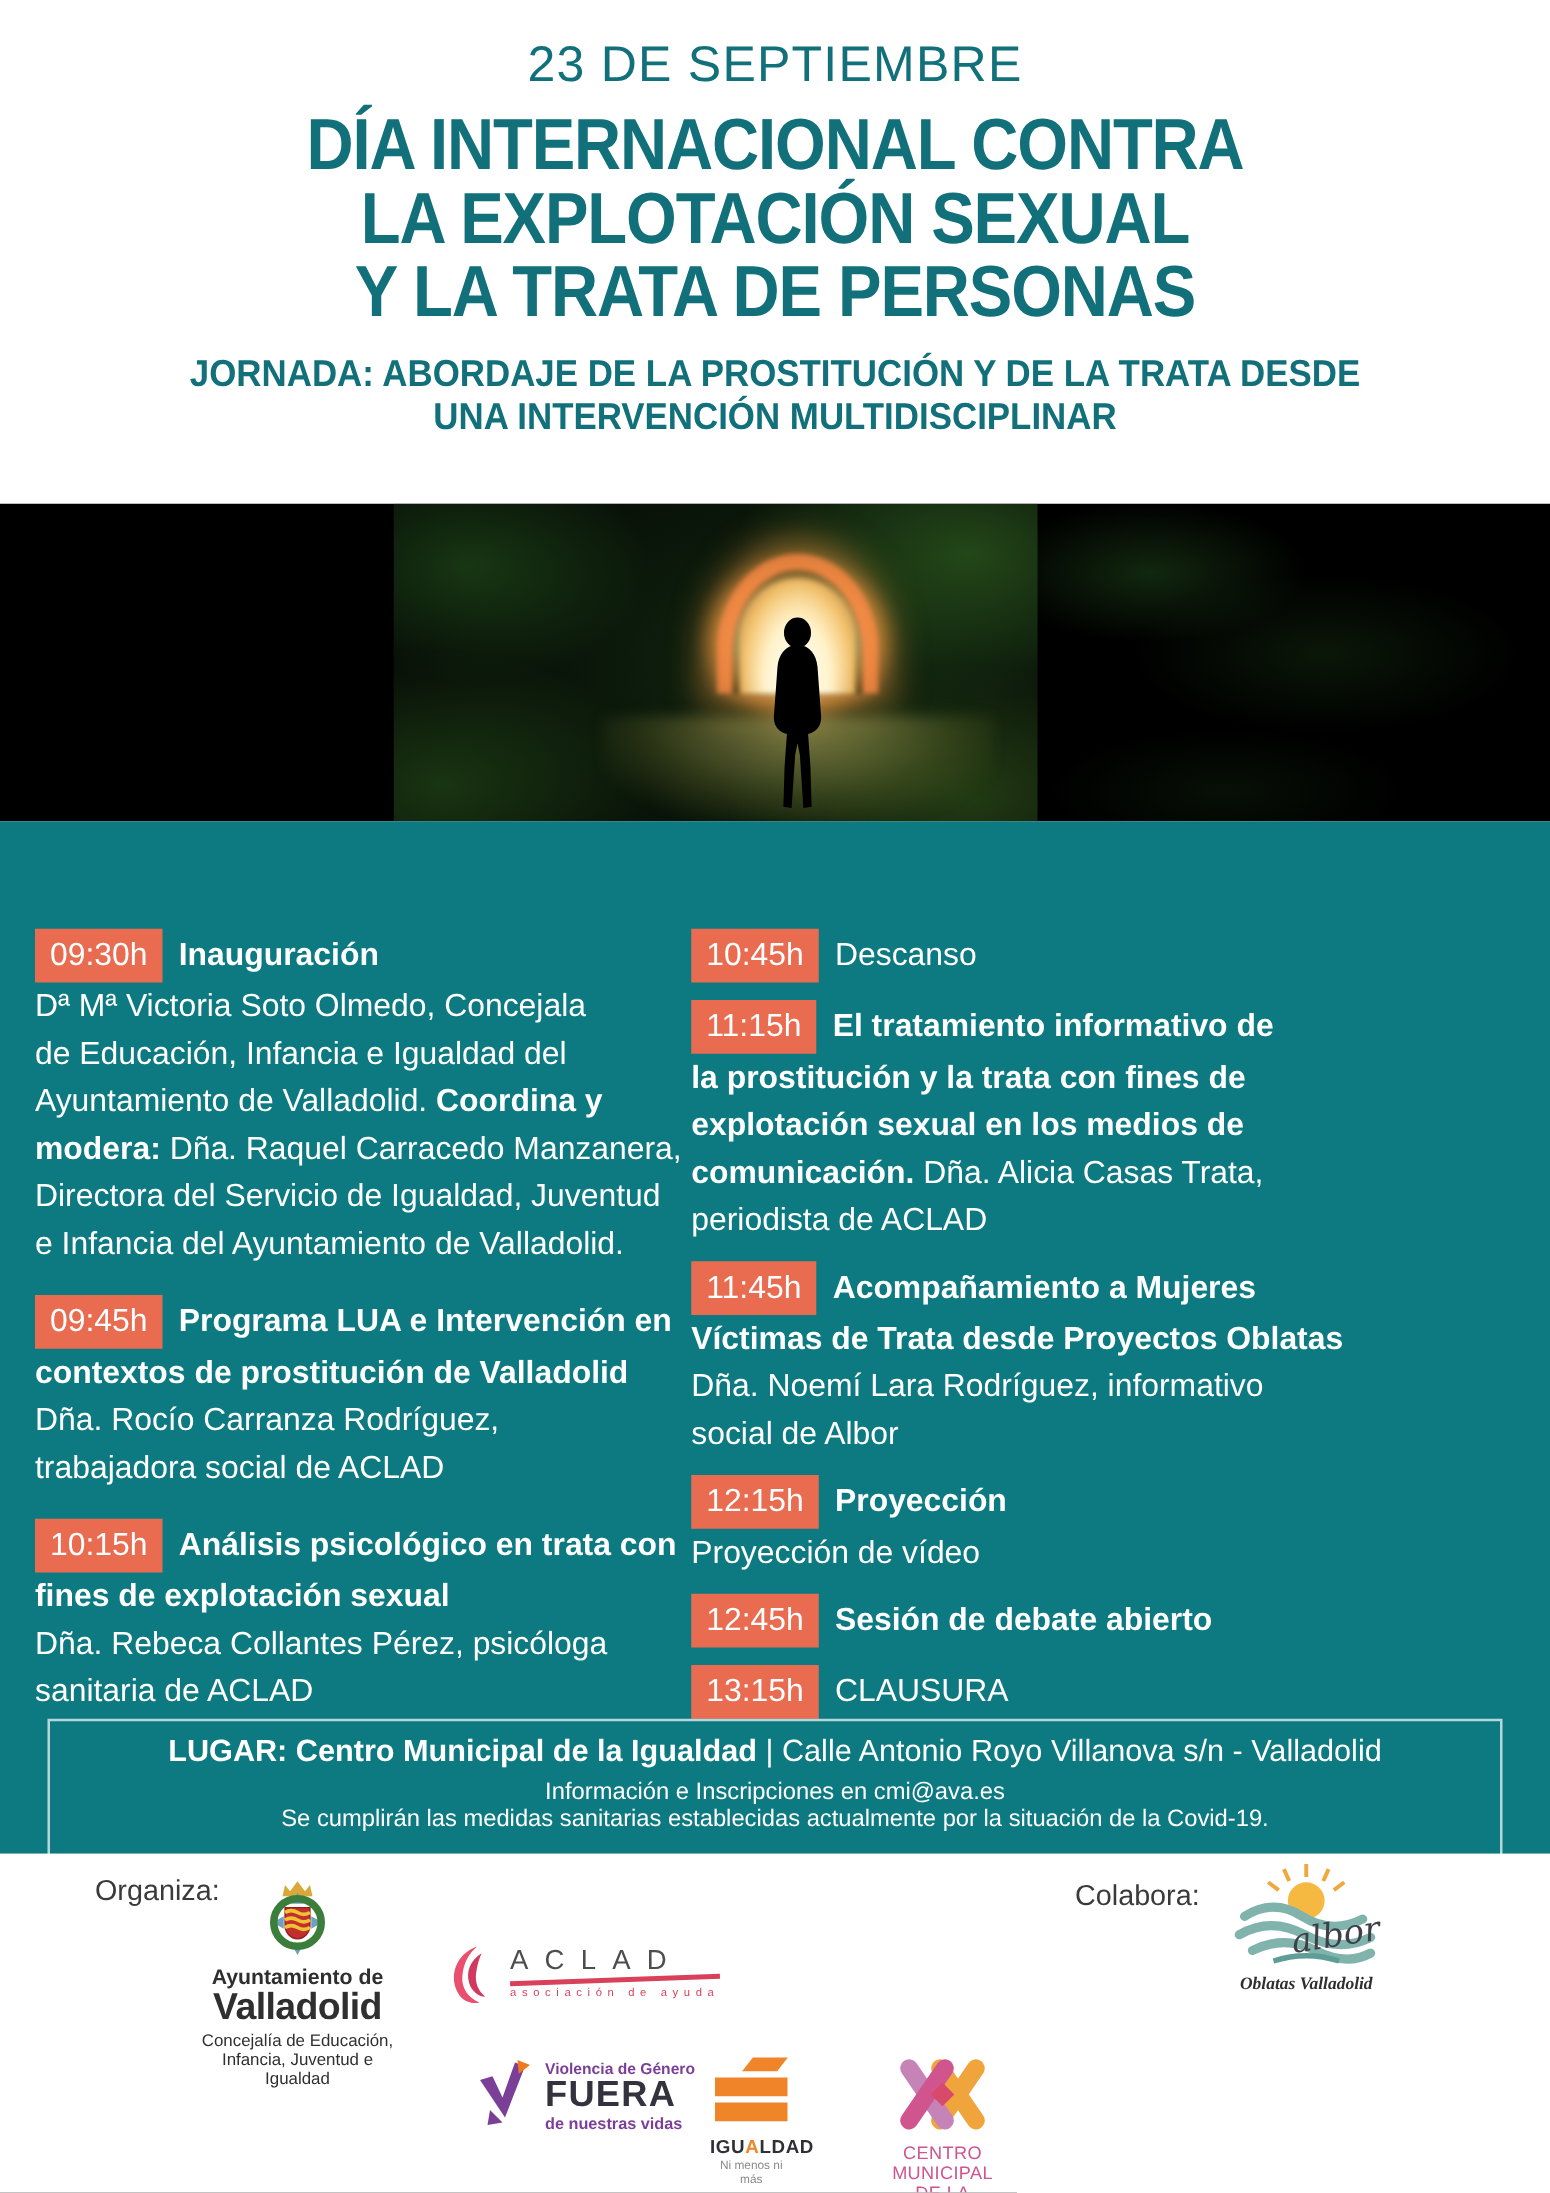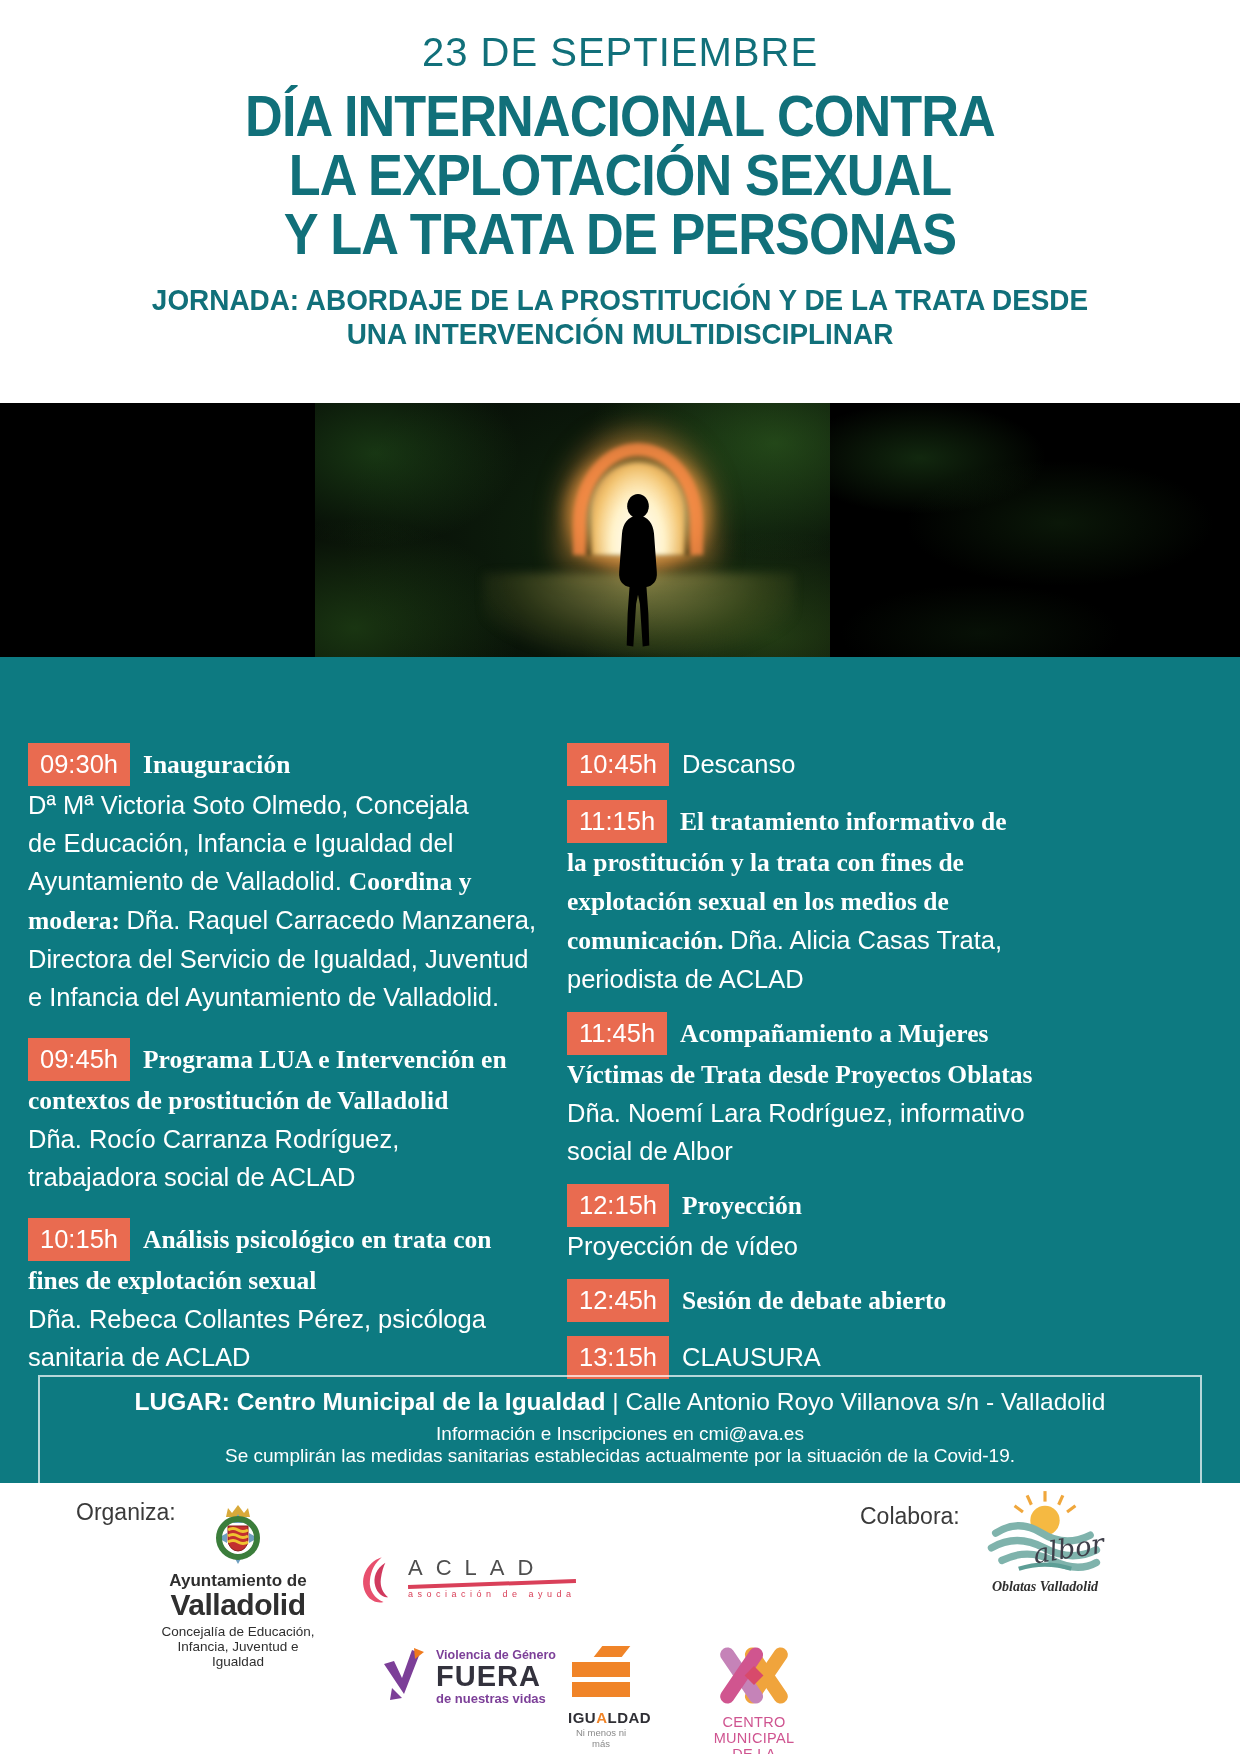--- a/index.html
+++ b/index.html
@@ -43,24 +43,24 @@
   .floor{position:absolute;left:168px;bottom:0;width:312px;height:84px;
         background:radial-gradient(ellipse at 50% 10%,rgba(235,210,120,.5),
         rgba(120,120,50,.28) 55%,rgba(0,0,0,0) 80%);filter:blur(5px);}
   .person{position:absolute;left:292px;bottom:4px;width:62px;height:160px;}
 
   
   .program{position:absolute;top:657px;left:0;width:1240px;height:826px;background:#0d7a81;}
   .program h2{position:absolute;top:24px;left:0;width:100%;margin:0;text-align:center;
         color:#fff;font-size:35px;font-weight:700;letter-spacing:.5px;}
   .colL{position:absolute;left:28px;top:86px;width:535px;}
-  .colR{position:absolute;left:567px;top:86px;width:610px;}
+  .colR{position:absolute;left:553px;top:86px;width:610px;}
   .e{margin:0 0 22px;font-size:25.5px;line-height:38px;color:#fff;white-space:nowrap;font-weight:400;}
   .colR .e{margin-bottom:14px;}
-  .e b{font-weight:700;font-family:Liberation Serif, serif;}
+  .e b{font-weight:700;}
   .tb{display:inline-block;background:#e96b50;color:#fff;padding:2px 12px 3px;margin-right:13px;}
 
   .lugar{position:absolute;left:38px;right:38px;top:718px;border:2px solid rgba(255,255,255,.7);
         text-align:center;color:#fff;padding:10px 8px 24px;}
   .lugar .l1{font-size:24.5px;line-height:30px;}
   .lugar .l2,.lugar .l3{font-size:19px;line-height:22px;}
   .lugar .l2{margin-top:6px;}
 
   
   .footer{position:absolute;top:1483px;left:0;width:1240px;height:271px;background:#fff;color:#333;}

